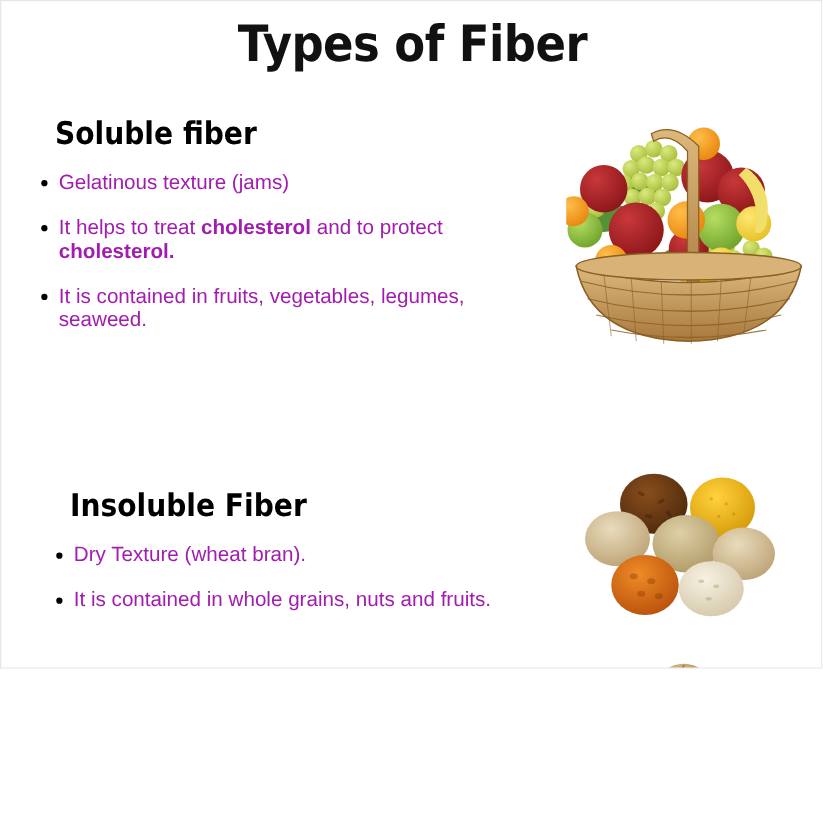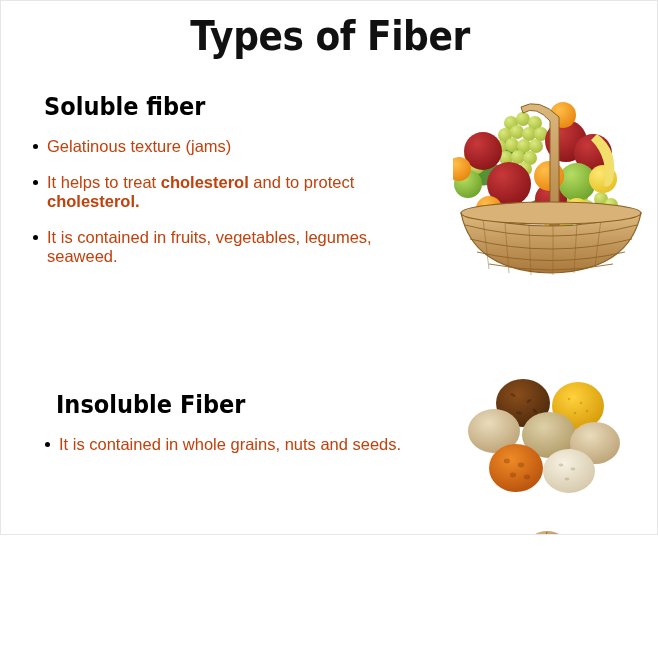--- a/index.html
+++ b/index.html
@@ -49,21 +49,21 @@
   .bullets {
     list-style: none;
     margin: 0;
     padding: 0;
   }
   .bullets li {
     position: relative;
     padding-left: 14px;
     font-size: 16.5px;
     line-height: 19.5px;
-    color: #c2410c;
+    color: #a21caf;
     margin-top: 16px;
   }
   .bullets li .dot {
     position: absolute;
     left: 0;
     top: 7px;
     width: 5px;
     height: 5px;
     border-radius: 50%;
     background: #000000;
@@ -123,26 +123,30 @@
         <span class="dot"></span>
         <span>It is contained in fruits, vegetables, legumes, seaweed.</span>
       </li>
     </ul>
   </div>
 
   <div class="block-insoluble">
     <h2 class="section-heading">Insoluble Fiber</h2>
     <ul class="bullets">
 
-
-
-
       <li>
         <span class="dot"></span>
-        <span>It is contained in whole grains, nuts and seeds.</span>
+        <span>Dry Texture (wheat bran).</span>
+      </li>
+
+
+
+      <li>
+        <span class="dot"></span>
+        <span>It is contained in whole grains, nuts and fruits.</span>
       </li>
     </ul>
   </div>
 
   <div class="photo photo-basket">
     <svg viewBox="0 0 196 190" xmlns="http://www.w3.org/2000/svg">
       <defs>
         <linearGradient id="wick" x1="0" y1="0" x2="0" y2="1">
           <stop offset="0" stop-color="#dcb87d"></stop>
             <stop offset="1" stop-color="#a9783c"></stop>

